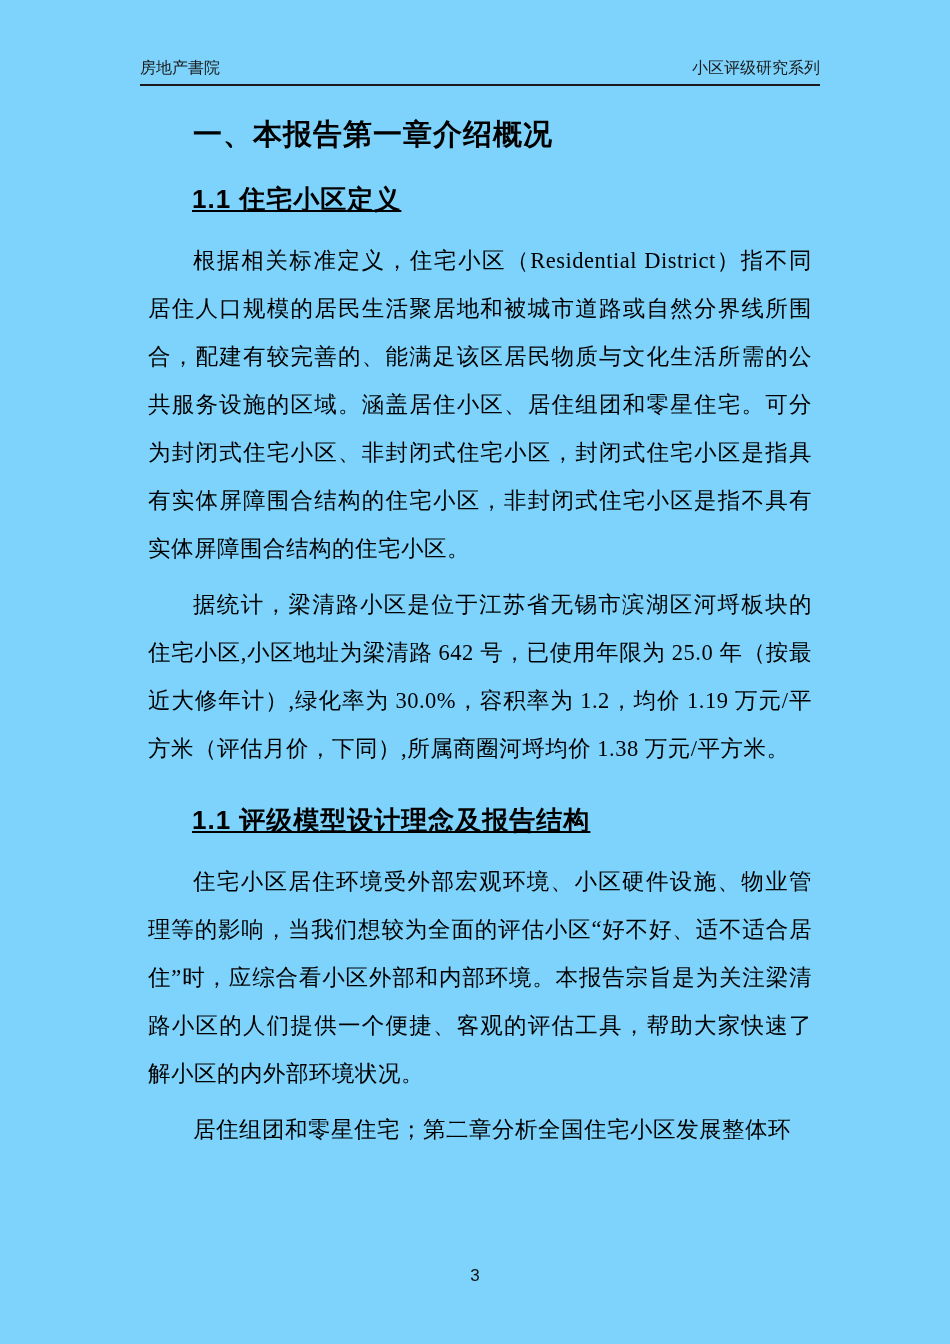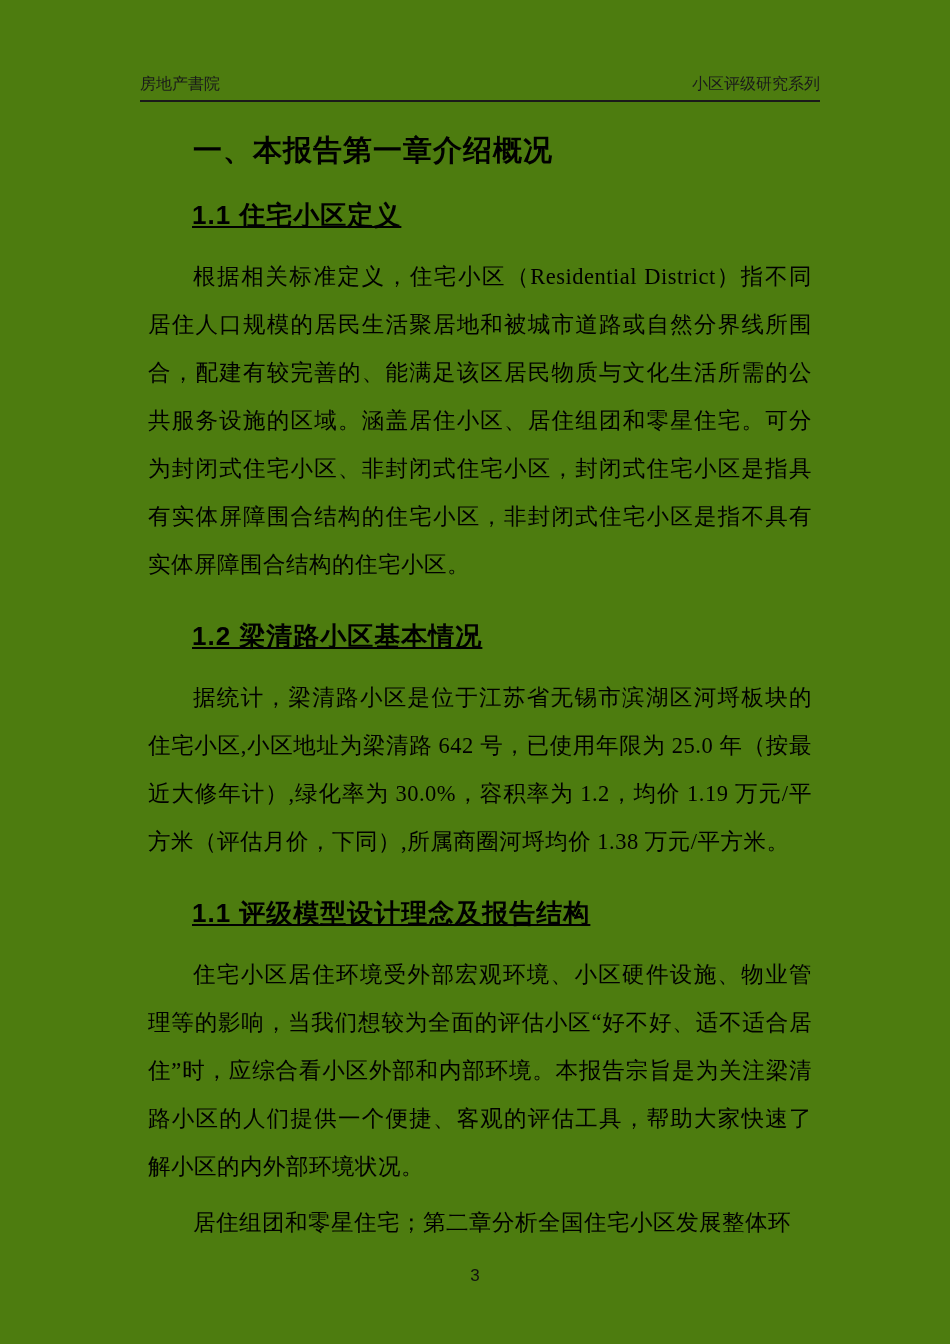--- a/index.html
+++ b/index.html
@@ -5,24 +5,24 @@
   html, body {
     margin: 0;
     padding: 0;
     background: #ffffff;
   }
   .page {
     position: relative;
     width: 950px;
     height: 1344px;
     margin: 0 auto;
-    background: #4d7c0f;
+    background: #7dd3fc;
     color: #000000;
     box-sizing: border-box;
-    padding: 16px 130px 0 140px;
+    padding: 0 130px 0 140px;
     overflow: hidden;
     font-family: "Liberation Serif", serif;
   }
   .header {
     display: flex;
     justify-content: space-between;
     align-items: flex-end;
     padding-top: 58px;
     padding-bottom: 6px;
     border-bottom: 2px solid #1a1a1a;
@@ -79,21 +79,20 @@
   <div class="header">
     <span>房地产書院</span>
     <span>小区评级研究系列</span>
   </div>
 
   <h1 class="chapter-title">一、本报告第一章介绍概况</h1>
 
   <h2 class="section-heading">1.1 住宅小区定义</h2>
   <p class="body-paragraph">根据相关标准定义，住宅小区（Residential District）指不同居住人口规模的居民生活聚居地和被城市道路或自然分界线所围合，配建有较完善的、能满足该区居民物质与文化生活所需的公共服务设施的区域。涵盖居住小区、居住组团和零星住宅。可分为封闭式住宅小区、非封闭式住宅小区，封闭式住宅小区是指具有实体屏障围合结构的住宅小区，非封闭式住宅小区是指不具有实体屏障围合结构的住宅小区。</p>
 
-  <h2 class="section-heading">1.2 梁清路小区基本情况</h2>
   <p class="body-paragraph">据统计，梁清路小区是位于江苏省无锡市滨湖区河埒板块的住宅小区,小区地址为梁清路 642 号，已使用年限为 25.0 年（按最近大修年计）,绿化率为 30.0%，容积率为 1.2，均价 1.19 万元/平方米（评估月价，下同）,所属商圈河埒均价 1.38 万元/平方米。</p>
 
   <h2 class="section-heading">1.1 评级模型设计理念及报告结构</h2>
   <p class="body-paragraph">住宅小区居住环境受外部宏观环境、小区硬件设施、物业管理等的影响，当我们想较为全面的评估小区“好不好、适不适合居住”时，应综合看小区外部和内部环境。本报告宗旨是为关注梁清路小区的人们提供一个便捷、客观的评估工具，帮助大家快速了解小区的内外部环境状况。</p>
   <p class="body-paragraph">居住组团和零星住宅；第二章分析全国住宅小区发展整体环</p>
 
   <div class="footer">
     <span>3</span>
   </div>
 

